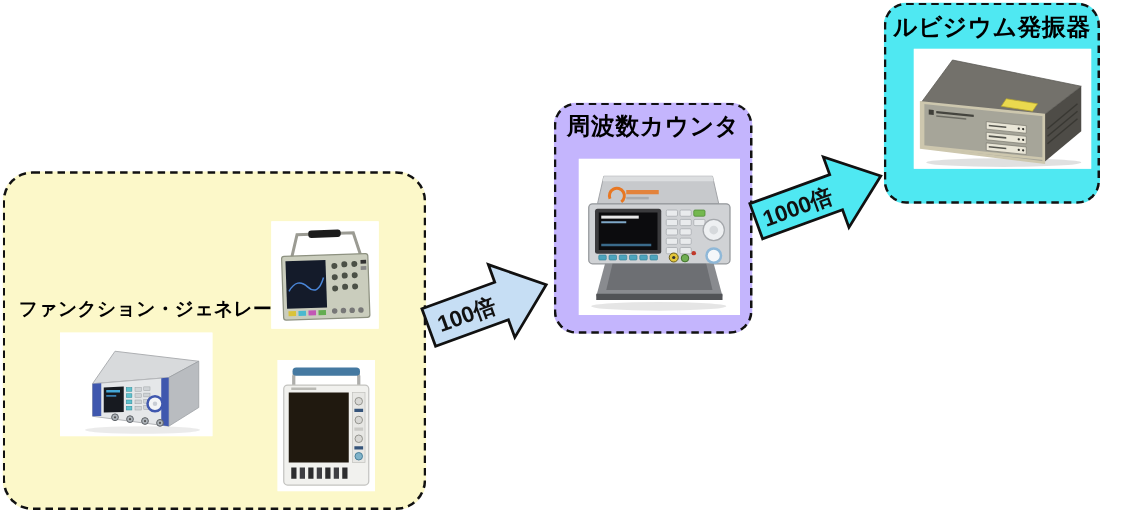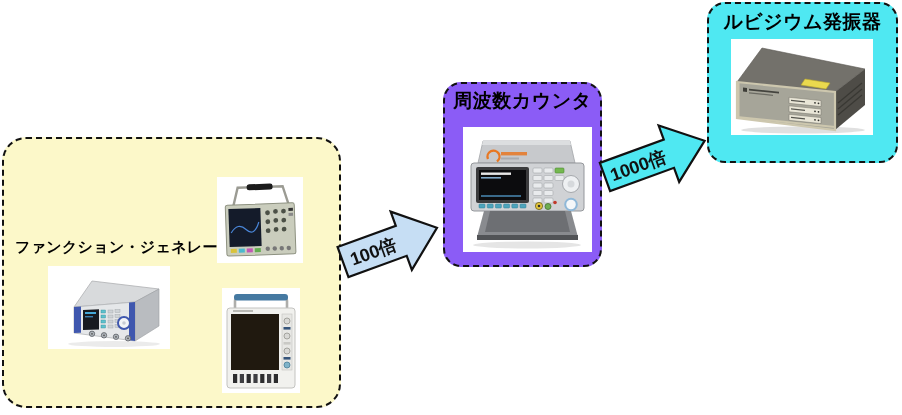--- a/index.html
+++ b/index.html
@@ -2,22 +2,22 @@
 <html><head>
 <meta charset="utf-8">
 <style>
   html,body{margin:0;padding:0;background:#ffffff;}
   .canvas{
     position:relative;width:902px;height:415px;background:#ffffff;
     font-family:"Liberation Sans",sans-serif;color:#000;overflow:hidden;
   }
   .gbox{position:absolute;border:2.4px dashed #111;box-sizing:border-box;}
   #box-osc{left:2px;top:137px;width:339px;height:271px;border-radius:24px;background:#FCF8C9;}
-  #box-cnt{left:443px;top:82px;width:159px;height:185px;border-radius:18px;background:#8b5cf6;}
-  #box-rb {left:707px;top:2px;width:191px;height:161px;border-radius:18px;background:#4FE8F2;}
+  #box-cnt{left:443px;top:82px;width:159px;height:185px;border-radius:18px;background:#c4b5fd;}
+  #box-rb {left:707px;top:2px;width:173px;height:161px;border-radius:18px;background:#4FE8F2;}
   .box-title{
     position:absolute;left:0;right:0;top:0;text-align:center;
     font-size:19px;font-weight:600;letter-spacing:1.5px;white-space:nowrap;
   }
   #box-osc .box-title{top:8px;}
   #box-cnt .box-title{top:4px;letter-spacing:0.5px;}
   #box-rb  .box-title{top:5px;letter-spacing:0.5px;}
   .sub-label{
     position:absolute;left:11px;top:99px;font-size:15px;font-weight:600;
     letter-spacing:0.3px;white-space:nowrap;

